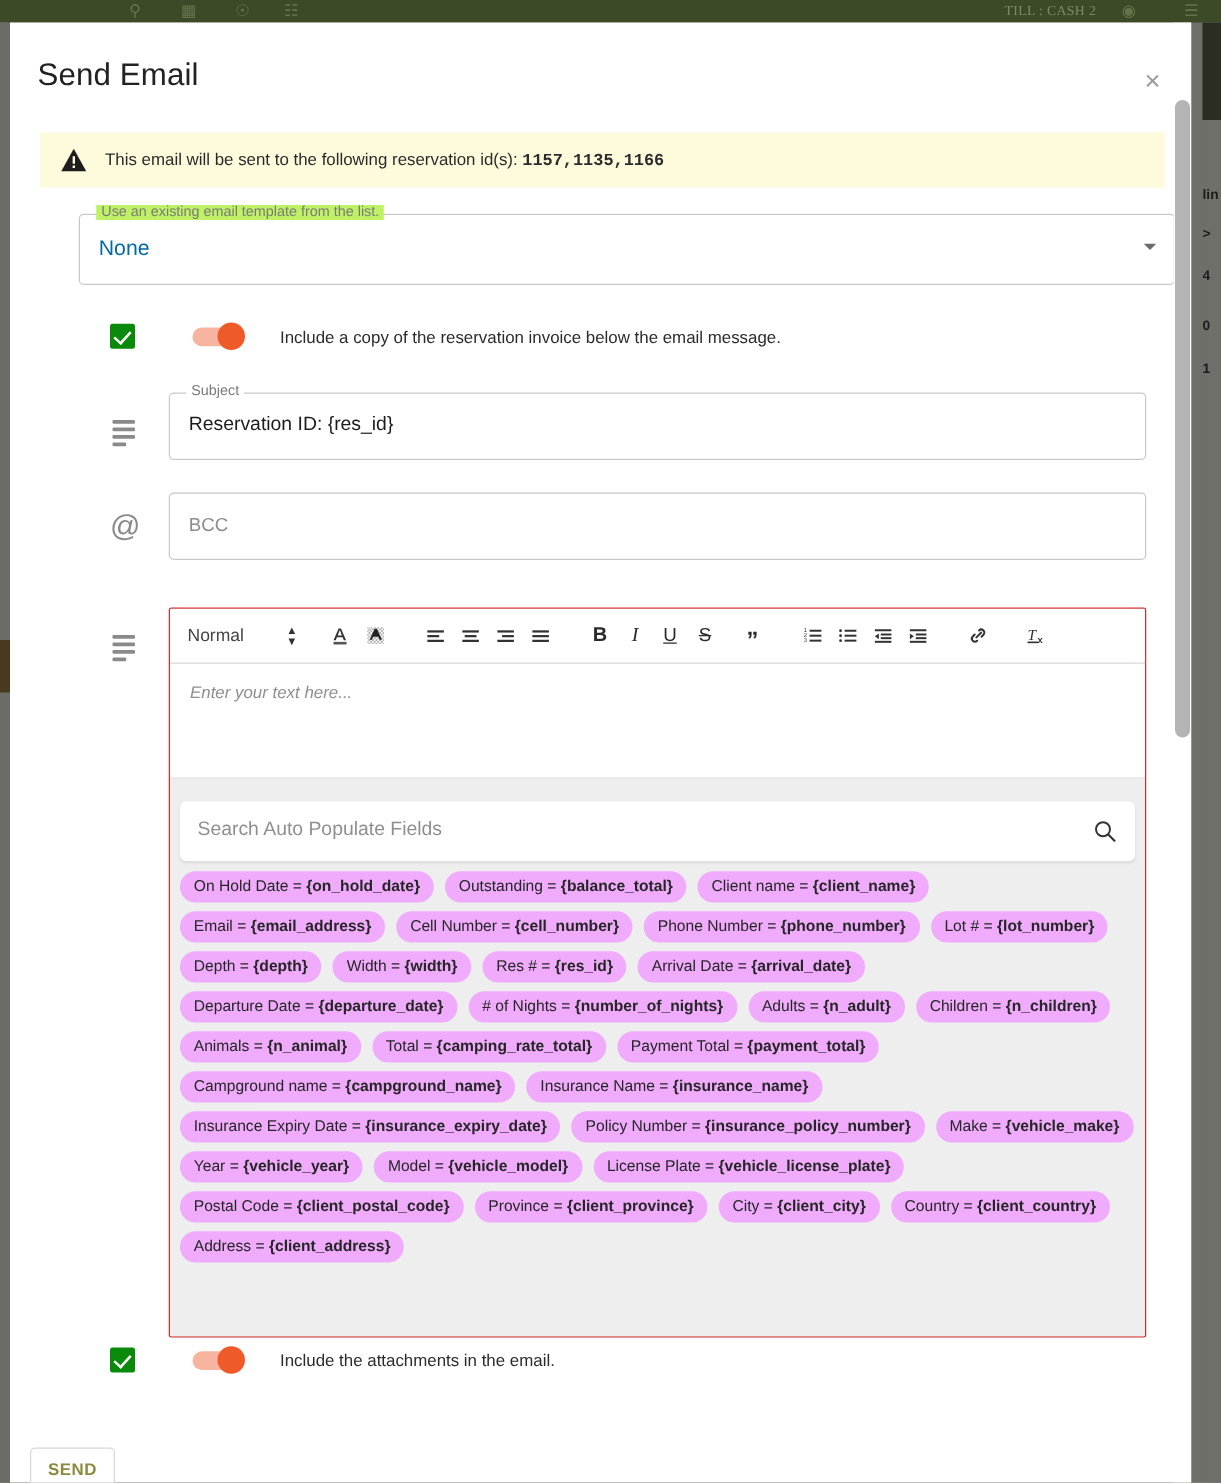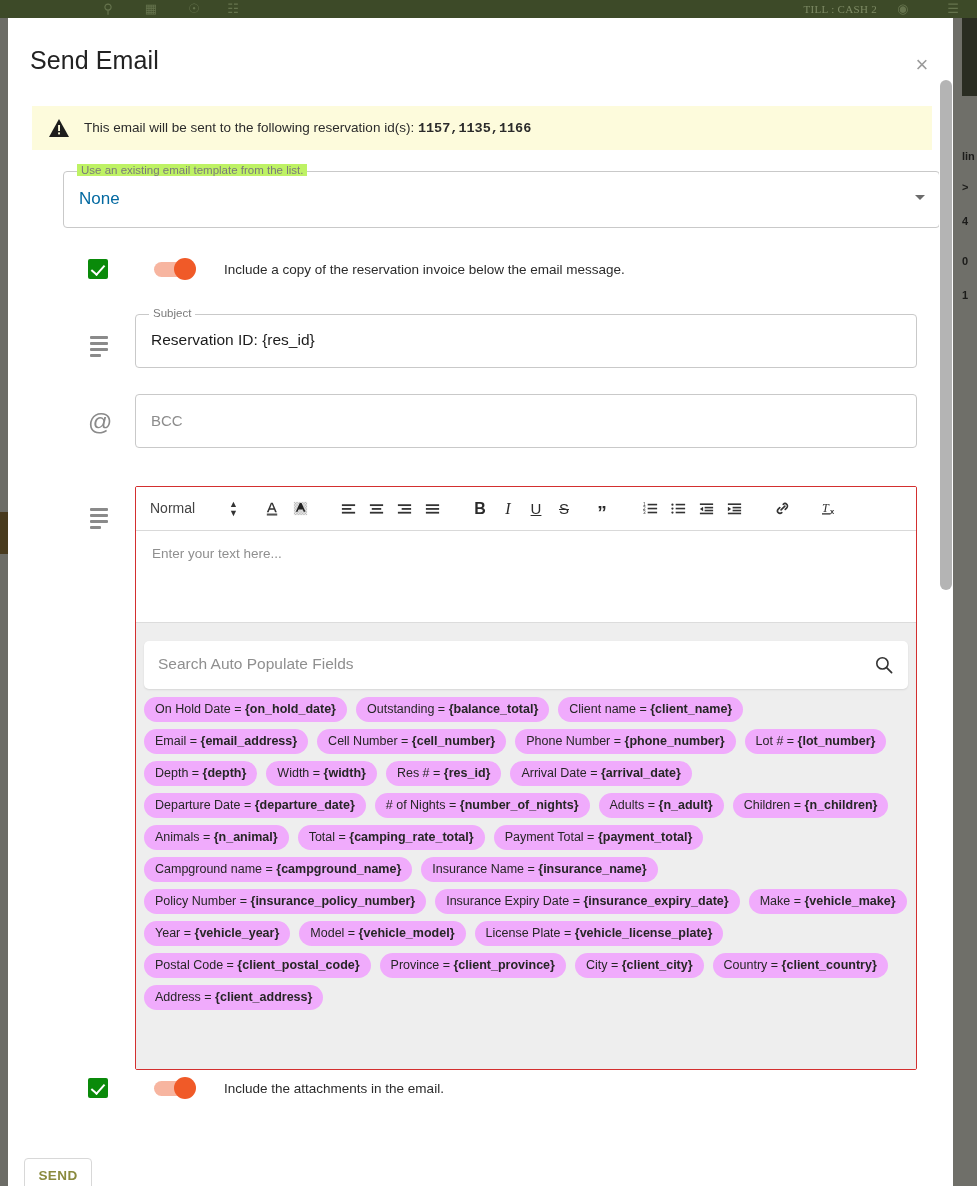--- a/index.html
+++ b/index.html
@@ -208,21 +208,21 @@
   .tb-gap-sm { width: 10px; }
   .tb-btn { width: 28px; }
   .tb-btn svg { display: block; }
 
   #editor-body {
     position: absolute; left: 0; top: 45px; width: 780px; height: 90px;
     background: #fff;
   }
   #editor-placeholder {
     position: absolute; left: 16px; top: 14px;
-    font-size: 13.5px; color: #8f8f8f;
+    font-size: 13.5px; font-style: italic; color: #8f8f8f;
   }
   #editor-divider {
     position: absolute; left: 0; top: 135px; width: 780px; height: 1px;
     background: #dcdcdc;
   }
 
   
   #autopop-panel {
     position: absolute; left: 0; top: 136px; width: 780px; height: 447px;
     background: #eeeeee;
@@ -508,22 +508,22 @@
           <div class="chip"><span>Arrival Date = </span><b>{arrival_date}</b></div>
           <div class="chip"><span>Departure Date = </span><b>{departure_date}</b></div>
           <div class="chip"><span># of Nights = </span><b>{number_of_nights}</b></div>
           <div class="chip"><span>Adults = </span><b>{n_adult}</b></div>
           <div class="chip"><span>Children = </span><b>{n_children}</b></div>
           <div class="chip"><span>Animals = </span><b>{n_animal}</b></div>
           <div class="chip"><span>Total = </span><b>{camping_rate_total}</b></div>
           <div class="chip"><span>Payment Total = </span><b>{payment_total}</b></div>
           <div class="chip"><span>Campground name = </span><b>{campground_name}</b></div>
           <div class="chip"><span>Insurance Name = </span><b>{insurance_name}</b></div>
+          <div class="chip"><span>Insurance Expiry Date = </span><b>{insurance_expiry_date}</b></div>
           <div class="chip"><span>Policy Number = </span><b>{insurance_policy_number}</b></div>
-          <div class="chip"><span>Insurance Expiry Date = </span><b>{insurance_expiry_date}</b></div>
           <div class="chip"><span>Make = </span><b>{vehicle_make}</b></div>
           <div class="chip"><span>Year = </span><b>{vehicle_year}</b></div>
           <div class="chip"><span>Model = </span><b>{vehicle_model}</b></div>
           <div class="chip"><span>License Plate = </span><b>{vehicle_license_plate}</b></div>
           <div class="chip"><span>Postal Code = </span><b>{client_postal_code}</b></div>
           <div class="chip"><span>Province = </span><b>{client_province}</b></div>
           <div class="chip"><span>City = </span><b>{client_city}</b></div>
           <div class="chip"><span>Country = </span><b>{client_country}</b></div>
           <div class="chip"><span>Address = </span><b>{client_address}</b></div>
         </div>

